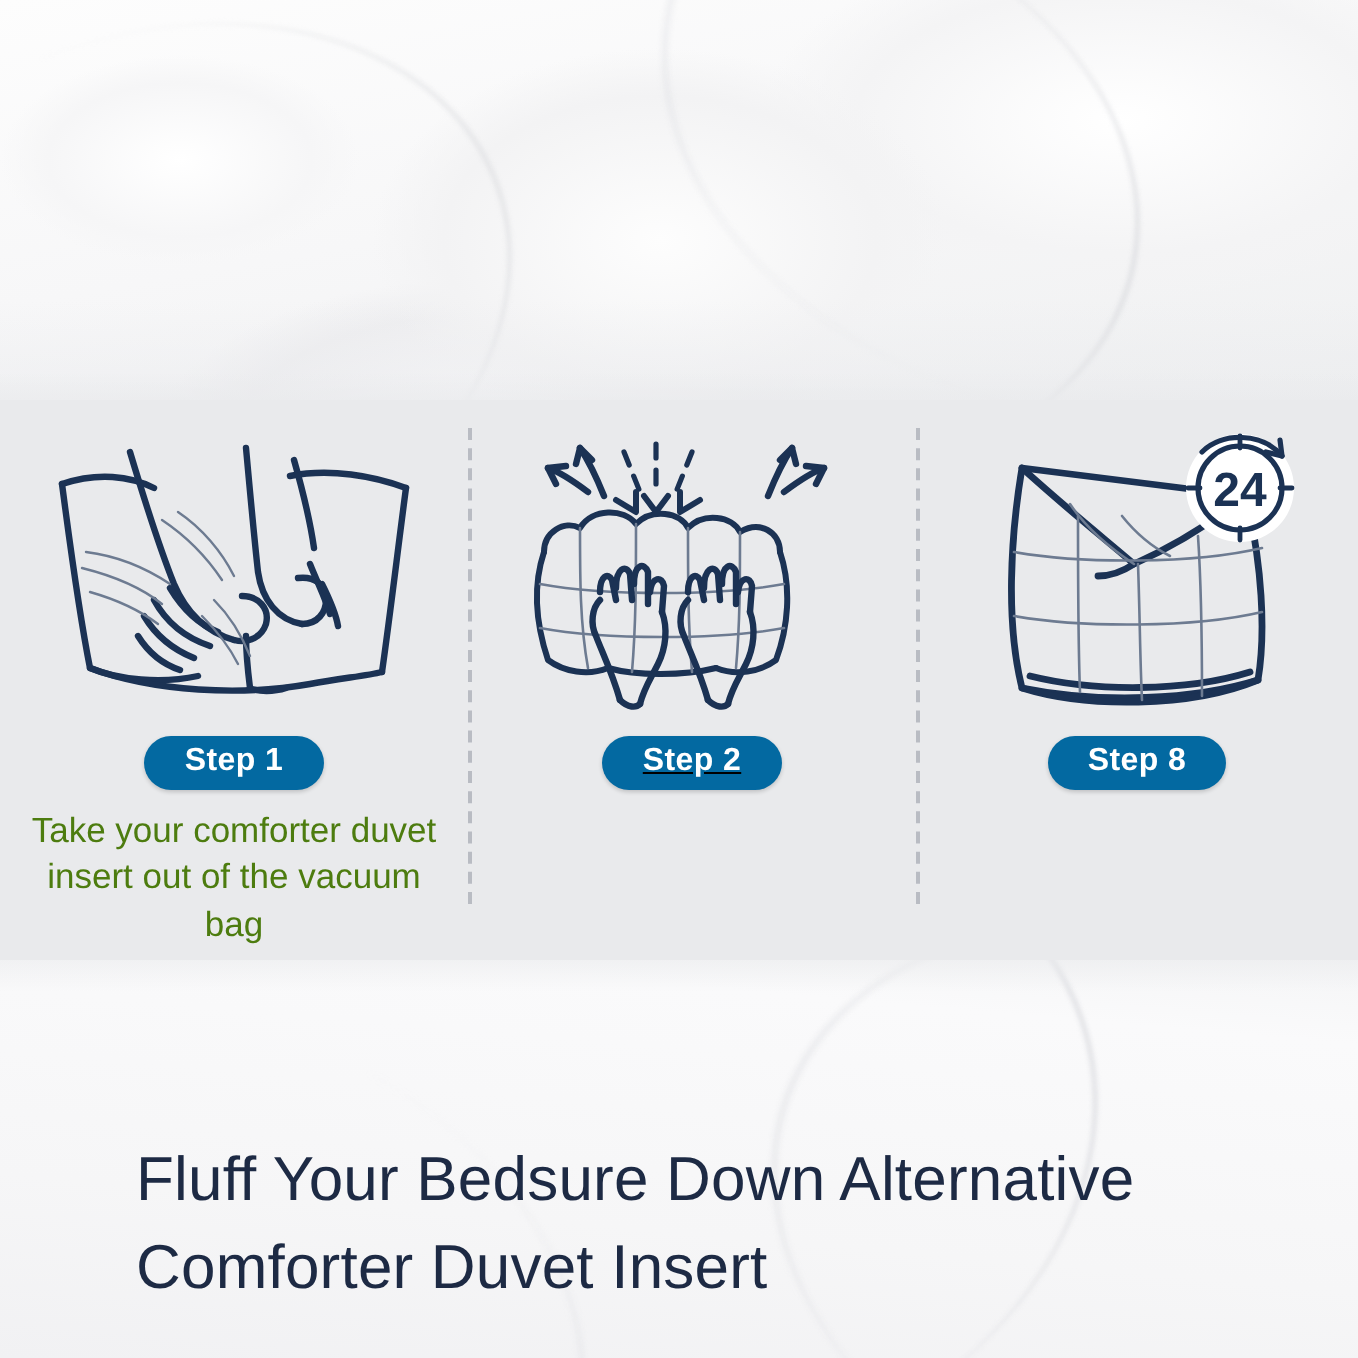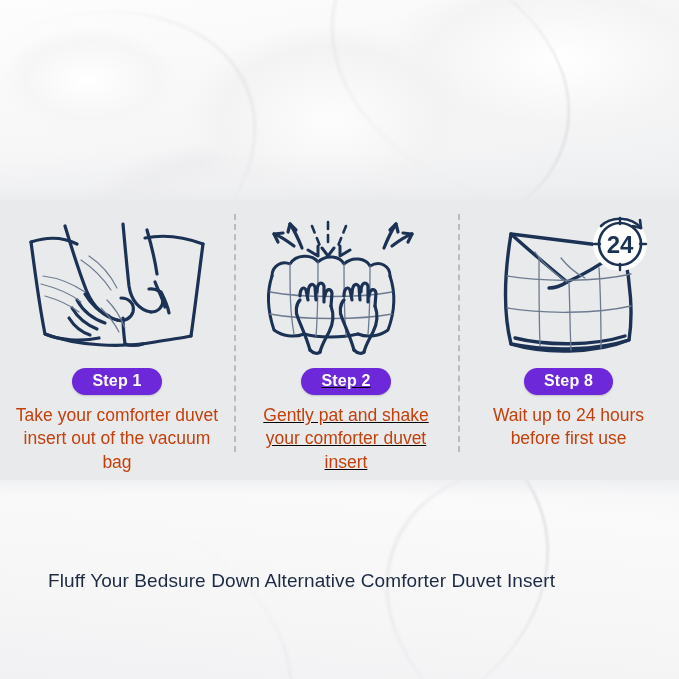--- a/index.html
+++ b/index.html
@@ -43,34 +43,34 @@
   .band-fadetop{position:absolute;left:0;top:186px;width:679px;height:26px;background:linear-gradient(180deg,rgba(233,234,236,0),#e9eaec);}
   .band-fadebot{position:absolute;left:0;top:466px;width:679px;height:30px;background:linear-gradient(0deg,rgba(233,234,236,0),#e9eaec);}
 
   
   .steps{position:absolute;left:0;top:212px;width:679px;height:270px;display:flex;}
   .col{position:relative;flex:1 1 0;display:flex;flex-direction:column;align-items:center;}
   .col-1{flex:0 0 234px;}
   .col-2{flex:0 0 224px;text-decoration:underline;}
   .col-3{flex:0 0 221px;}
   .art{height:150px;display:flex;align-items:flex-end;justify-content:flex-start;}
-  .badge{margin-top:6px;background:#6d28d9;color:#ffffff;border-radius:14px;
+  .badge{margin-top:6px;background:#0369a1;color:#ffffff;border-radius:14px;
     padding:4px 20px 5px 20px;font-size:16px;font-weight:bold;letter-spacing:.2px;
     box-shadow:0 1px 2px rgba(0,0,0,.18);line-height:1.15;}
-  .caption{margin-top:9px;color:#c2410c;font-size:17.5px;line-height:1.32;text-align:center;width:205px;}
+  .caption{margin-top:9px;color:#4d7c0f;font-size:17.5px;line-height:1.32;text-align:center;width:205px;}
   .cap-2{width:196px;}
   .cap-3{width:196px;}
 
   .divider{position:absolute;top:214px;width:0;height:238px;border-left:2px dashed #b9bcc3;}
   .div-1{left:234px;}
   .div-2{left:458px;}
 
   
-  .heading{position:absolute;left:48px;top:568px;width:612px;color:#1d2a44;
-    font-size:19px;line-height:1.42;letter-spacing:.1px;}
+  .heading{position:absolute;left:68px;top:568px;width:612px;color:#1d2a44;
+    font-size:31px;line-height:1.42;letter-spacing:.1px;}
 </style>
 </head>
 <body>
 
 <div class="canvas">
 
   <div class="photo photo-top">
     <div class="seam s1"></div>
     <div class="seam s2"></div>
     <div class="seam s3"></div>
@@ -185,21 +185,20 @@
             <path d="M96 82 C96 72 101 70 103 75 L104 88"></path>
             <path d="M105 80 C105 70 110 69 112 74 L112 90"></path>
             <path d="M113 84 C114 76 119 76 120 81 L119 94"></path>
             <path d="M88 88 C84 92 83 100 86 106 C89 114 94 124 98 138"></path>
             <path d="M119 94 C122 102 121 112 117 120 C113 128 110 132 108 140"></path>
             <path d="M98 138 C102 142 106 142 108 140"></path>
           </g>
         </svg>
       </div>
       <div class="badge">Step 2</div>
-      <div class="caption cap-2">Gently pat and shake your comforter duvet insert</div>
     </div>
 
     <div class="col col-3">
       <div class="art">
         <svg width="175" height="150" viewBox="0 0 175 150" fill="none">
           <g stroke="#1b3254" stroke-width="3.4" stroke-linecap="round" stroke-linejoin="round" fill="none">
 
             <path d="M30 22 L142 36 C150 70 152 104 148 128
                      C116 138 70 140 30 132 C22 100 24 58 30 22 Z"></path>
 
@@ -226,20 +225,19 @@
             <path d="M139 52 L139 58"></path>
             <path d="M113 32 L119 32"></path>
             <path d="M159 32 L165 32"></path>
           </g>
           <path d="M120 14 C130 4 150 4 160 16" stroke="#1b3254" stroke-width="2.6" fill="none" stroke-linecap="round"></path>
           <path d="M160 16 L152 14 M160 16 L159 8" stroke="#1b3254" stroke-width="2.6" fill="none" stroke-linecap="round"></path>
           <text x="139" y="41" text-anchor="middle" font-family="Liberation Sans, sans-serif" font-size="24" font-weight="bold" fill="#1b3254">24</text>
         </svg>
       </div>
       <div class="badge">Step 8</div>
-      <div class="caption cap-3">Wait up to 24 hours before first use</div>
     </div>
 
   </div>
 
   <div class="heading">Fluff Your Bedsure Down Alternative Comforter Duvet Insert</div>
 
 </div>
 
 </body></html>

